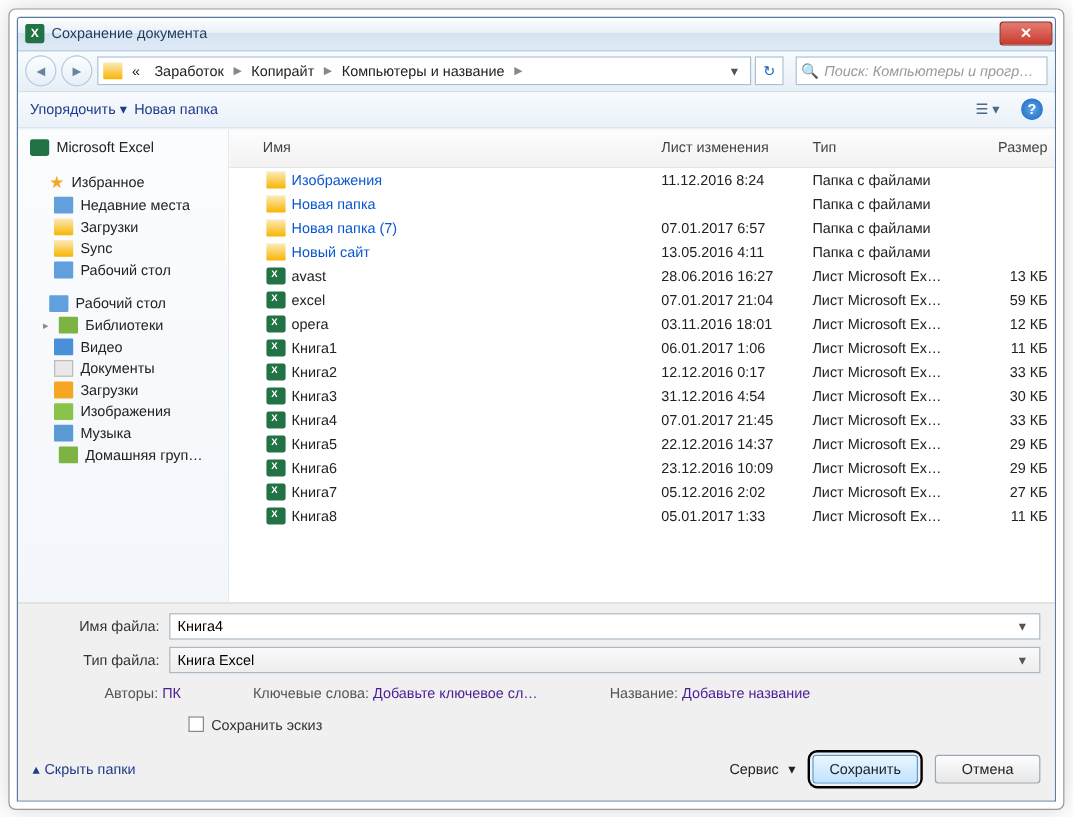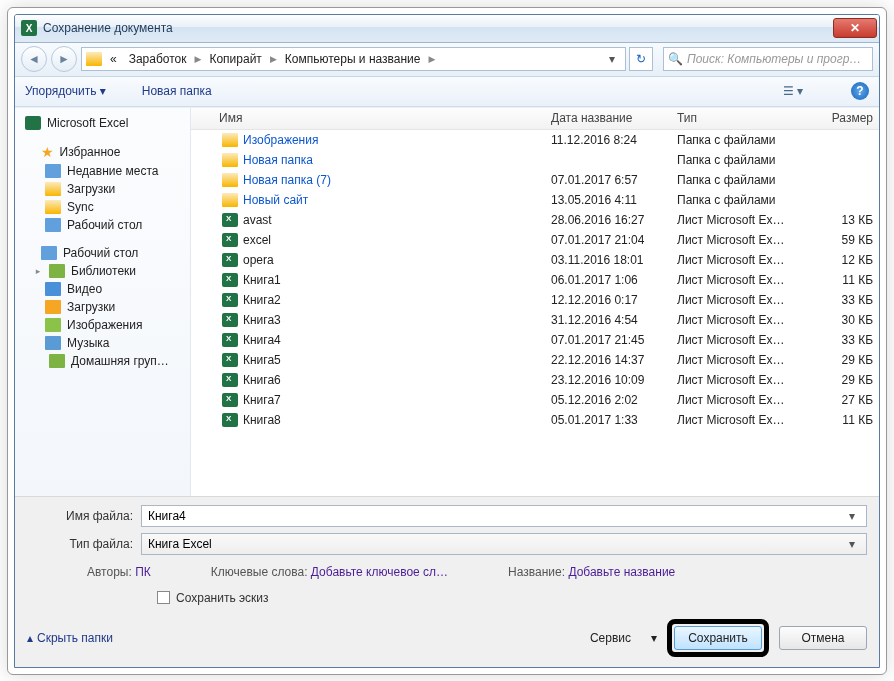--- a/index.html
+++ b/index.html
@@ -14,21 +14,21 @@
 .navbar{height:34px;background:linear-gradient(#f7fbff,#e7eff7);border-bottom:1px solid #c9d6e3;display:flex;align-items:center;padding:0 6px;gap:4px}
 .navbtn{width:26px;height:26px;border:1px solid #b8c9da;border-radius:50%;background:linear-gradient(#fdfeff,#e5eef7);display:flex;align-items:center;justify-content:center;color:#6a849e}
 .addr{flex:1;height:24px;border:1px solid #abc0d5;background:#fff;display:flex;align-items:center;padding:0 4px;gap:4px}
 .addr .folder-icon{width:16px;height:14px;background:linear-gradient(#fceabb,#f8b500);border-radius:1px}
 .crumb{color:#222;padding:2px 4px}
 .crumb-sep{color:#888;font-size:9px}
 .addr-drop{width:18px;text-align:center;color:#555}
 .refresh{width:24px;height:24px;border:1px solid #abc0d5;background:#fff;display:flex;align-items:center;justify-content:center;color:#1560bd;margin-left:-1px}
 .search{width:210px;height:24px;border:1px solid #abc0d5;background:#fff;margin-left:6px;display:flex;align-items:center;padding:0 4px;color:#999;font-style:italic}
 .search .sicon{margin-right:4px;color:#7c94ac;font-style:normal}
-.toolbar{height:30px;background:linear-gradient(#f8fbfe,#eaf1f9);border-bottom:1px solid #d0dce8;display:flex;align-items:center;padding:0 10px;gap:36px}
+.toolbar{height:30px;background:linear-gradient(#f8fbfe,#eaf1f9);border-bottom:1px solid #d0dce8;display:flex;align-items:center;padding:0 10px;gap:6px}
 .tlink{color:#1f3b8a}
 .tspacer{flex:1}
 .view-btn{display:flex;align-items:center;gap:2px;color:#4a6a8a}
 .help-icon{width:18px;height:18px;border-radius:50%;background:radial-gradient(#5fa9e8,#1560bd);color:#fff;display:flex;align-items:center;justify-content:center;font-weight:bold;margin-left:12px}
 .body{flex:1;display:flex;overflow:hidden;border-top:1px solid #e9f0f7}
 .sidebar{width:176px;background:linear-gradient(#fbfcfe,#f3f7fb);border-right:1px solid #e0e8f0;padding:6px 0;overflow:hidden}
 .side-item{display:flex;align-items:center;gap:6px;padding:2px 8px 2px 18px;color:#222;white-space:nowrap}
 .side-item.top{padding-left:10px}
 .side-item.indent{padding-left:30px}
 .side-group{margin-top:10px}
@@ -38,21 +38,21 @@
 .icon-folder{background:linear-gradient(#fceabb,#f8b500);border-radius:1px}
 .icon-desk{background:#62a0dd;border-radius:1px}
 .icon-lib{background:#7cb342;border-radius:1px}
 .icon-vid{background:#4a90d9;border-radius:1px}
 .icon-doc{background:#e8e8e8;border:1px solid #bbb}
 .icon-down{background:#f5a623;border-radius:1px}
 .icon-img{background:#8bc34a;border-radius:1px}
 .icon-music{background:#5b9bd5;border-radius:1px}
 .tri{width:10px;color:#888;font-size:9px;display:inline-block;text-align:center}
 .filepane{flex:1;display:flex;flex-direction:column;overflow:hidden;background:#fff}
-.headers{display:flex;height:22px;border-bottom:1px solid #e5e5e5;color:#444;background:linear-gradient(#fdfdfd,#f2f2f2)}
+.headers{display:flex;height:32px;border-bottom:1px solid #e5e5e5;color:#444;background:linear-gradient(#fdfdfd,#f2f2f2)}
 .headers>div,.row>div{padding:0 6px;display:flex;align-items:center;overflow:hidden;white-space:nowrap;text-overflow:ellipsis}
 .c-name{flex:1;min-width:230px}
 .c-date{width:126px}
 .c-type{width:130px}
 .c-size{width:78px;justify-content:flex-end}
 .rows{flex:1;overflow:auto}
 .row{display:flex;height:20px;color:#222}
 .row .fname{display:flex;align-items:center;gap:5px}
 .fi{width:16px;height:14px;flex-shrink:0}
 .fi-folder{background:linear-gradient(#fceabb,#f8b500);border-radius:1px}
@@ -65,23 +65,23 @@
 .forminput{flex:1;height:22px;border:1px solid #aab7c4;background:#fff;padding:0 6px;display:flex;align-items:center}
 .forminput.combo{background:linear-gradient(#f9f9f9,#eee)}
 .drop-arrow{width:16px;text-align:center;color:#555}
 .meta{display:flex;gap:60px;margin:10px 0 12px 60px;color:#555}
 .meta .mlink{color:#4c1d95}
 .esk{display:flex;align-items:center;gap:6px;margin-left:130px;margin-bottom:14px;color:#333}
 .chk{width:13px;height:13px;border:1px solid #888;background:#fff}
 .btnbar{display:flex;align-items:center;gap:10px}
 .hide-link{display:flex;align-items:center;gap:4px;color:#1f3b8a}
 .btn-spacer{flex:1}
-.service{display:flex;align-items:center;gap:20px;color:#222}
+.service{display:flex;align-items:center;gap:8px;color:#222}
 .wbtn{min-width:88px;height:24px;border:1px solid #9aa7b4;border-radius:3px;background:linear-gradient(#fdfdfd,#e7e7e7);display:flex;align-items:center;justify-content:center;color:#222}
-.save-highlight{border:5px solid #000000;border-radius:8px;padding:2px}
+.save-highlight{border:2px solid #000000;border-radius:8px;padding:2px}
 .save-highlight .wbtn{background:linear-gradient(#eaf6ff,#bfe3ff);border-color:#5a9bd4}
 </style>
 </head>
 <body>
 
 <div class="outer-frame">
 <div class="dialog">
 
   <div class="titlebar">
     <span class="xicon">X</span>
@@ -158,20 +158,24 @@
         <div class="side-item">
               <span class="tri">▸</span>
               <span class="side-icon icon-lib"></span>
               <span>Библиотеки</span>
             </div>
         <div class="side-item indent">
               <span class="side-icon icon-vid"></span>
               <span>Видео</span>
             </div>
         <div class="side-item indent">
+              <span class="side-icon icon-doc"></span>
+              <span>Документы</span>
+            </div>
+        <div class="side-item indent">
               <span class="side-icon icon-down"></span>
               <span>Загрузки</span>
             </div>
         <div class="side-item indent">
               <span class="side-icon icon-img"></span>
               <span>Изображения</span>
             </div>
         <div class="side-item indent">
               <span class="side-icon icon-music"></span>
               <span>Музыка</span>
@@ -180,21 +184,21 @@
               <span class="tri"></span>
               <span class="side-icon icon-lib"></span>
               <span>Домашняя груп…</span>
             </div>
       </div>
     </div>
 
     <div class="filepane">
       <div class="headers">
         <div class="c-name" style="padding-left:28px">Имя</div>
-        <div class="c-date">Дата название</div>
+        <div class="c-date">Лист изменения</div>
         <div class="c-type">Тип</div>
         <div class="c-size">Размер</div>
       </div>
       <div class="rows" id="rows">
             <div class="row">
               <div class="c-name">
                 <span class="fname">
                   <span style="width:20px"></span>
                   <span class="fi fi-folder"></span>
                   <span class="link">Изображения</span>

